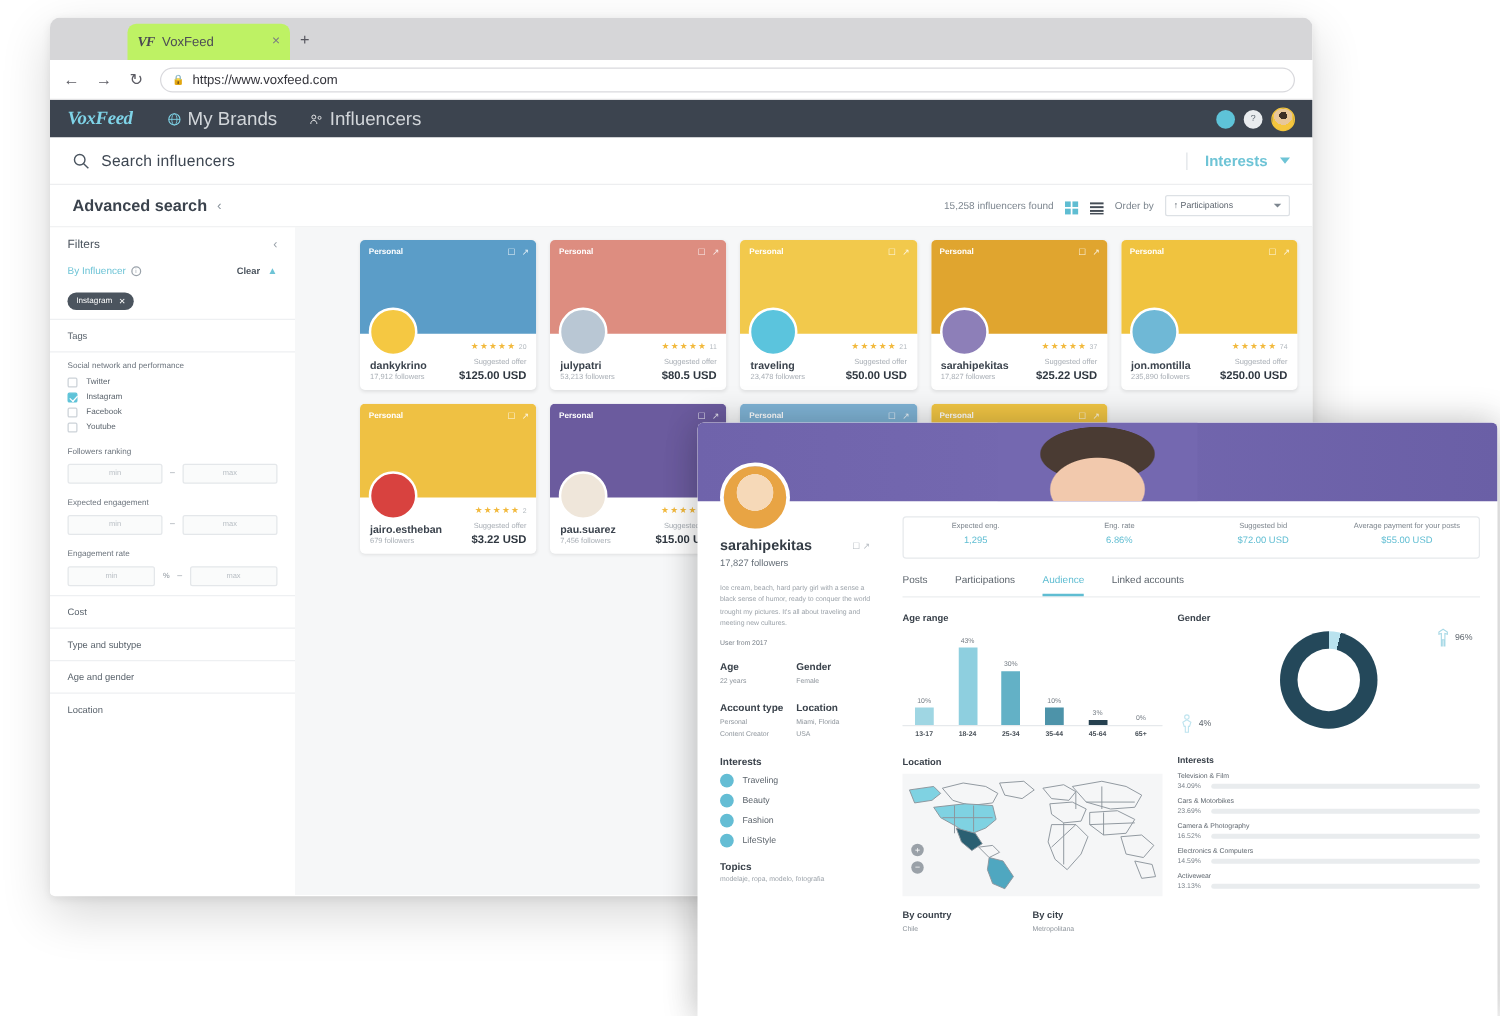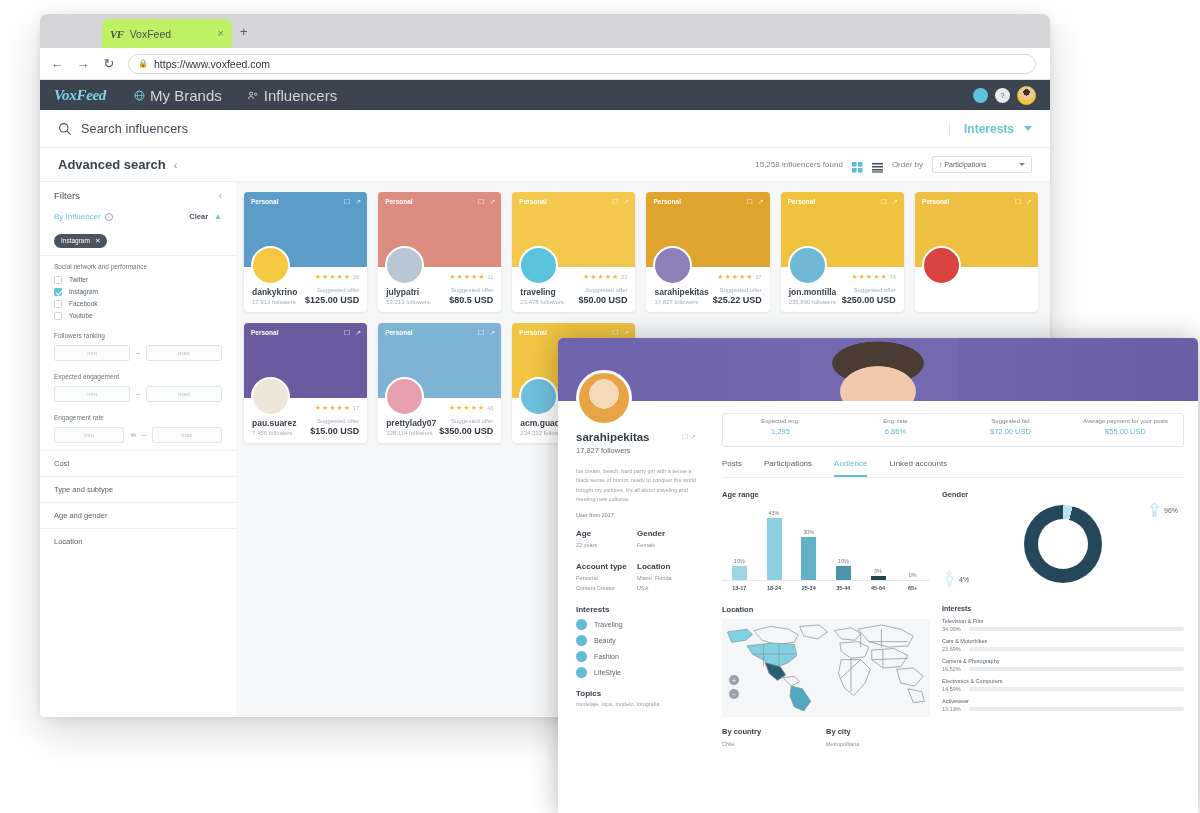--- a/index.html
+++ b/index.html
@@ -163,21 +163,21 @@
   .cb.on { background:#5ec3d8; border-color:#5ec3d8; position:relative;}
   .cb.on::after{content:"";position:absolute;left:2px;top:0.5px;width:2.5px;height:5px;border:solid #fff;border-width:0 1.2px 1.2px 0;transform:rotate(42deg);}
   .cblab { font-size: 6.5px; color: #5a636c; }
   .rangerow { display:flex; align-items:center; gap:6px; margin-top:4px; }
   .ipt { flex:1; height:16px; border:1px solid #e4e7ea; border-radius:2px; background:#fafbfb;
          display:flex; align-items:center; justify-content:center; font-size:6px; color:#b9bfc5; }
   .dash { font-size:7px; color:#9aa2aa; }
   .pct { font-size:6px; color:#8b939b; }
 
   .grid-area { flex: 1; padding: 10px 12px 0 8px; }
-  .cardgrid { display: grid; grid-template-columns: repeat(6, 1fr); gap: 11px; }
+  .cardgrid { display: grid; grid-template-columns: repeat(5, 1fr); gap: 11px; margin-left: 44px; }
   .card {
     background:#fff; border-radius:4px; overflow:hidden;
     box-shadow: 0 1px 3px rgba(0,0,0,0.09);
     position: relative;
   }
   .card-cover { height: 75px; position: relative; }
   .cov-badge {
     position:absolute; left:7px; top:6px;
     font-size:6.5px; color:#fff; font-weight:bold;
   }
@@ -410,20 +410,23 @@
         <span class="up">▲</span>
       </div>
 
       <div class="chip-row">
         <span class="chip">
           <span>Instagram</span>
           <span>✕</span>
         </span>
       </div>
 
+      <div class="sbsec plain">
+        <span>Tags</span>
+      </div>
 
       <div class="sbsec">
         <div class="sb-label">Social network and performance</div>
 
         <div class="cbrow">
           <span class="cb"></span>
           <span class="cblab">Twitter</span>
         </div>
         <div class="cbrow">
           <span class="cb on"></span>
@@ -579,20 +582,33 @@
                 </div>
               </div>
             </div>
           </div>
           <div class="card">
             <div class="card-cover" style="background:#efc143">
               <span class="cov-badge">Personal</span>
               <span class="cov-ico a">☐</span>
               <span class="cov-ico b">↗</span>
               <span class="ava" style="background:#d8423f"></span>
+            </div>
+            <div class="card-body">
+              <div class="stars">★★★★★<span class="cnt">2</span></div>
+              <div class="c-row">
+                <div>
+                  <div class="c-name">jairo.estheban</div>
+                  <div class="c-foll">679 followers</div>
+                </div>
+                <div class="c-right">
+                  <div class="c-sug">Suggested offer</div>
+                  <div class="c-price">$3.22 USD</div>
+                </div>
+              </div>
             </div>
           </div>
           <div class="card">
             <div class="card-cover" style="background:#6b5b9e">
               <span class="cov-badge">Personal</span>
               <span class="cov-ico a">☐</span>
               <span class="cov-ico b">↗</span>
               <span class="ava" style="background:#efe6da"></span>
             </div>
             <div class="card-body">

